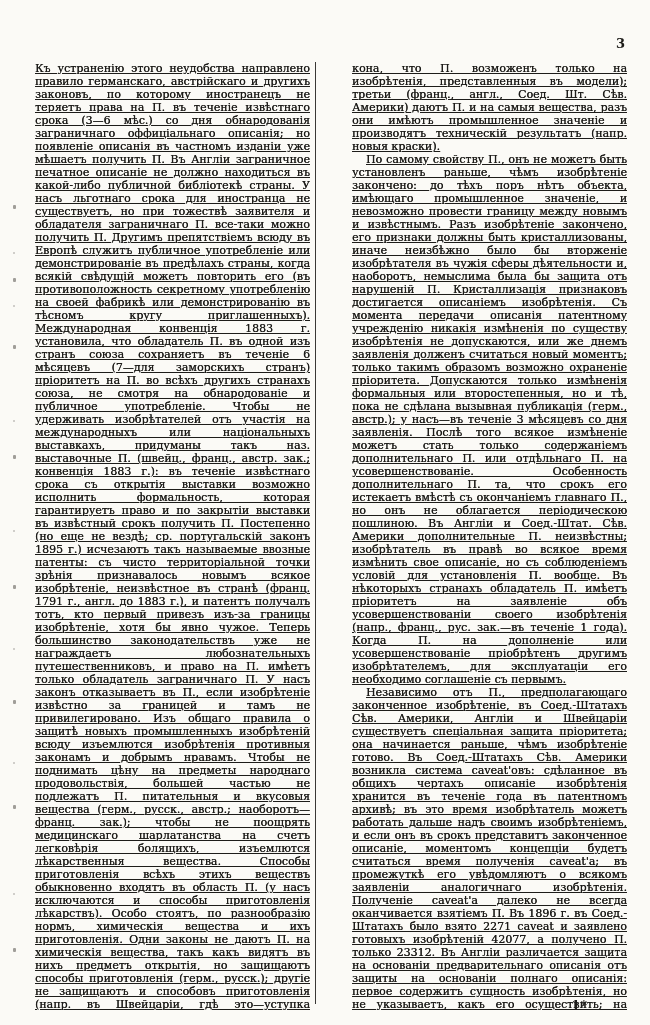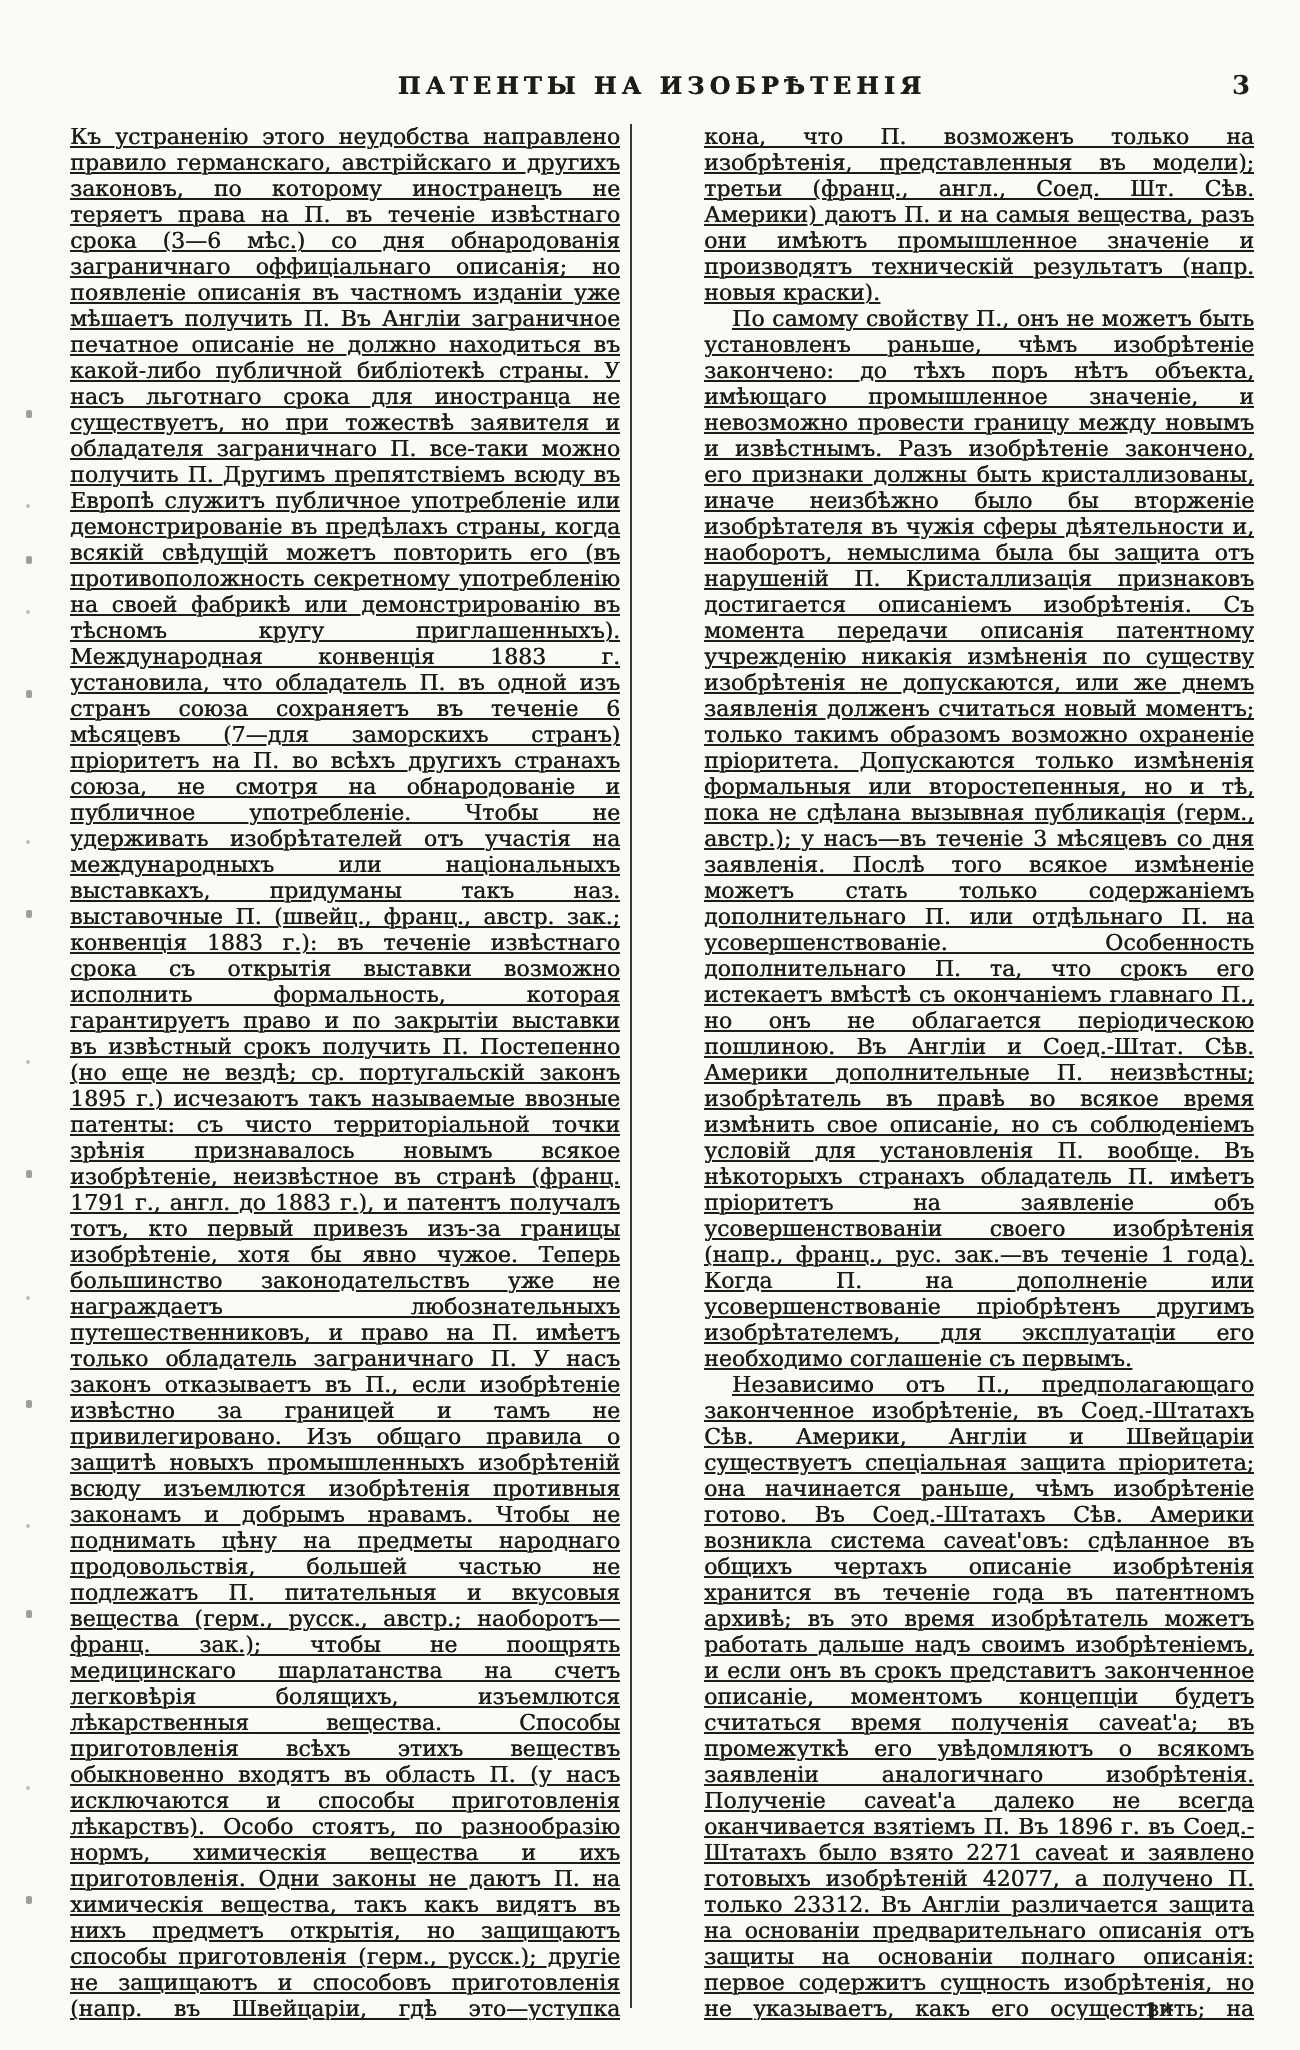--- a/index.html
+++ b/index.html
@@ -94,21 +94,20 @@
     border-radius: 1px;
   }
   .speck:nth-child(2n) { height: 2px; width: 2px; opacity: 0.35; }
 </style>
 </head>
 <body>
 
 <div class="page">
 
   <div class="running-head">
-    <div class="title">ПАТЕНТЫ НА ИЗОБРѢТЕНІЯ</div>
     <div class="page-number">3</div>
   </div>
 
   <div class="columns">
     <div class="col left">
       <p>Къ устраненію этого неудобства направлено правило германскаго, австрійскаго и другихъ законовъ, по которому иностранецъ не теряетъ права на П. въ теченіе извѣстнаго срока (3—6 мѣс.) со дня обнародованія заграничнаго оффиціальнаго описанія; но появленіе описанія въ частномъ изданіи уже мѣшаетъ получить П. Въ Англіи заграничное печатное описаніе не должно находиться въ какой-либо публичной библіотекѣ страны. У насъ льготнаго срока для иностранца не существуетъ, но при тожествѣ заявителя и обладателя заграничнаго П. все-таки можно получить П. Другимъ препятствіемъ всюду въ Европѣ служитъ публичное употребленіе или демонстрированіе въ предѣлахъ страны, когда всякій свѣдущій можетъ повторить его (въ противоположность секретному употребленію на своей фабрикѣ или демонстрированію въ тѣсномъ кругу приглашенныхъ). Международная конвенція 1883 г. установила, что обладатель П. въ одной изъ странъ союза сохраняетъ въ теченіе 6 мѣсяцевъ (7—для заморскихъ странъ) пріоритетъ на П. во всѣхъ другихъ странахъ союза, не смотря на обнародованіе и публичное употребленіе. Чтобы не удерживать изобрѣтателей отъ участія на международныхъ или національныхъ выставкахъ, придуманы такъ наз. выставочные П. (швейц., франц., австр. зак.; конвенція 1883 г.): въ теченіе извѣстнаго срока съ открытія выставки возможно исполнить формальность, которая гарантируетъ право и по закрытіи выставки въ извѣстный срокъ получить П. Постепенно (но еще не вездѣ; ср. португальскій законъ 1895 г.) исчезаютъ такъ называемые ввозные патенты: съ чисто территоріальной точки зрѣнія признавалось новымъ всякое изобрѣтеніе, неизвѣстное въ странѣ (франц. 1791 г., англ. до 1883 г.), и патентъ получалъ тотъ, кто первый привезъ изъ-за границы изобрѣтеніе, хотя бы явно чужое. Теперь большинство законодательствъ уже не награждаетъ любознательныхъ путешественниковъ, и право на П. имѣетъ только обладатель заграничнаго П. У насъ законъ отказываетъ въ П., если изобрѣтеніе извѣстно за границей и тамъ не привилегировано. Изъ общаго правила о защитѣ новыхъ промышленныхъ изобрѣтеній всюду изъемлются изобрѣтенія противныя законамъ и добрымъ нравамъ. Чтобы не поднимать цѣну на предметы народнаго продовольствія, большей частью не подлежатъ П. питательныя и вкусовыя вещества (герм., русск., австр.; наоборотъ—франц. зак.); чтобы не поощрять медицинскаго шарлатанства на счетъ легковѣрія болящихъ, изъемлются лѣкарственныя вещества. Способы приготовленія всѣхъ этихъ веществъ обыкновенно входятъ въ область П. (у насъ исключаются и способы приготовленія лѣкарствъ). Особо стоятъ, по разнообразію нормъ, химическія вещества и ихъ приготовленія. Одни законы не даютъ П. на химическія вещества, такъ какъ видятъ въ нихъ предметъ открытія, но защищаютъ способы приготовленія (герм., русск.); другіе не защищаютъ и способовъ приготовленія (напр. въ Швейцаріи, гдѣ это—уступка химической промышленности; отсюда правило швейц. за-</p>
     </div>
 
     <div class="column-divider"></div>
 

